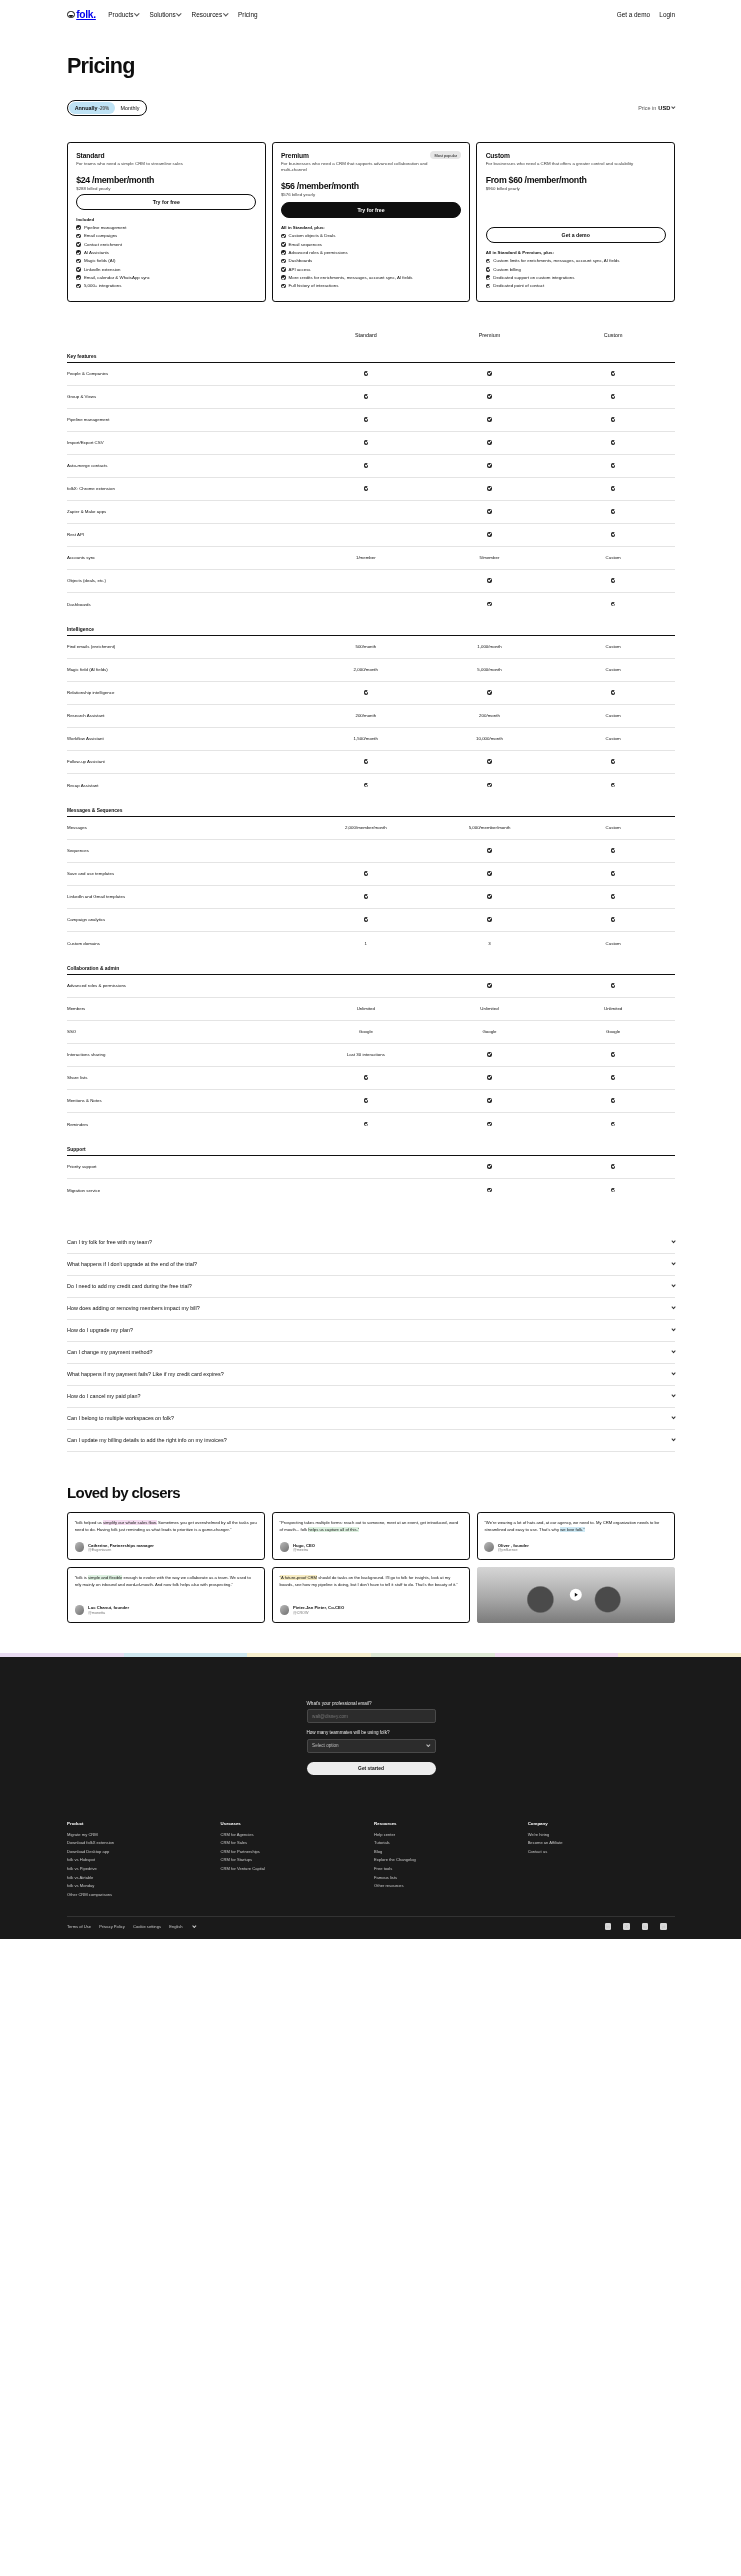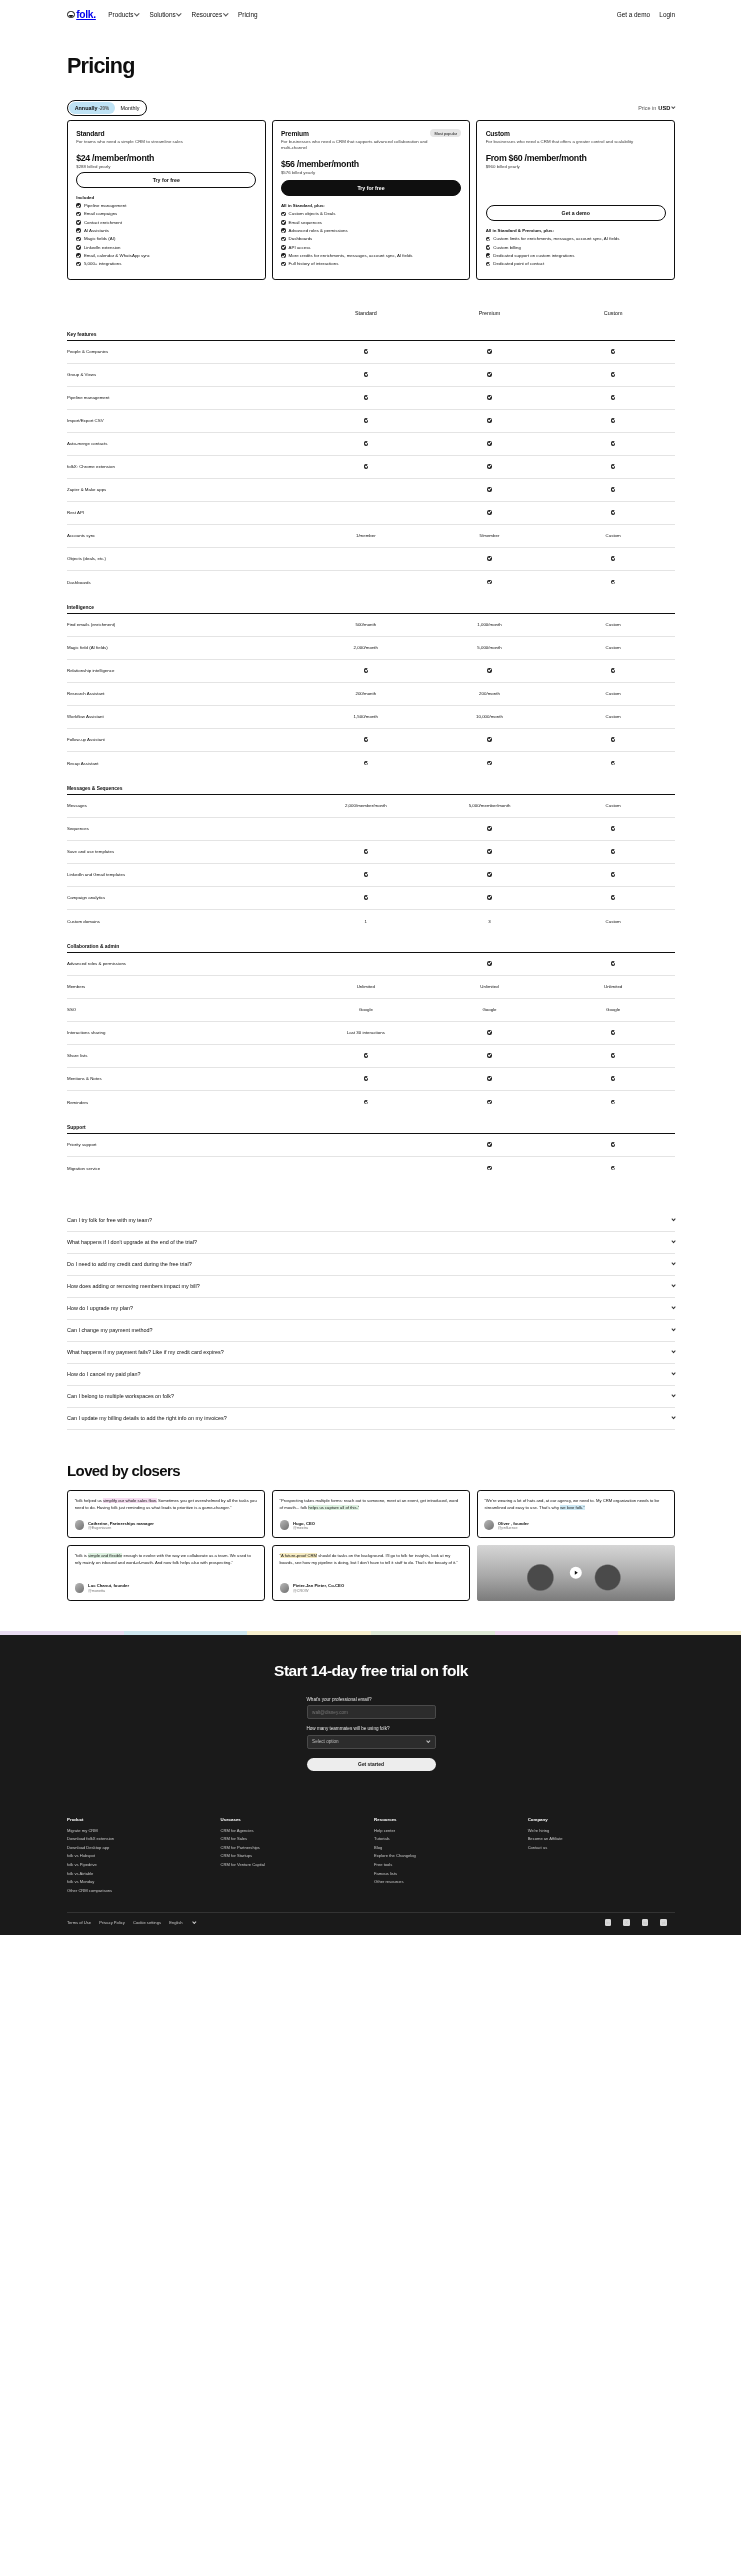--- a/index.html
+++ b/index.html
@@ -30,21 +30,21 @@
   .toggle-row { margin-top:23px; display:flex; align-items:center; }
   .billing-toggle { border:0.5px solid #0f0f0f; border-radius:515px; padding:1px; display:inline-flex; align-items:center; }
   .bt-opt { font-size:5.4px; padding:3.1px 5.7px; border-radius:515px; white-space:nowrap; cursor:pointer; }
   .bt-opt.active { background:#bfe3f5; font-weight:600; }
   .bt-off { font-size:4.6px; color:#555; margin-left:1px; }
   .price-in { margin-left:auto; font-size:5.4px; color:#555; display:flex; align-items:center; gap:2.1px; }
   .price-in b { color:#0f0f0f; font-size:5.7px; }
   .caret-sm { display:inline-block; width:2.6px; height:2.6px; border-right:0.6px solid #555; border-bottom:0.6px solid #555; transform:rotate(45deg) translate(-0.5px,-0.5px); }
 
   
-  .plans { margin-top:4px; display:grid; grid-template-columns:repeat(3,1fr); gap:6.2px; }
+  .plans { margin-top:26px; display:grid; grid-template-columns:repeat(3,1fr); gap:6.2px; }
   .plan { border:0.5px solid #0f0f0f; border-radius:3.1px; padding:9.3px 8.2px 9.3px; display:flex; flex-direction:column; min-height:160px; }
   .plan-head { position:relative; }
   .plan-name { font-size:6.7px; font-weight:700; letter-spacing:-0.1px; }
   .plan-desc { font-size:4.4px; color:#3d3d3d; line-height:1.35; margin-top:1.5px; max-width:155px; }
   .badge { position:absolute; right:0; top:-1px; background:#e6e6e6; border-radius:515px; font-size:3.9px; padding:1.5px 4.1px; white-space:nowrap; }
   .plan-price { font-size:8.8px; font-weight:700; letter-spacing:-0.3px; margin-top:8.8px; }
   .plan-billed { font-size:4.4px; color:#3d3d3d; margin-top:1px; }
   .plan-cta { margin-top:auto; }
   .btn { display:block; width:100%; text-align:center; border-radius:515px; font-size:5.2px; font-weight:600; padding:4.1px 0; text-decoration:none; cursor:pointer; }
   .btn-outline { border:0.5px solid #0f0f0f; color:#0f0f0f; background:#fff; }
@@ -630,21 +630,20 @@
     <i style="background:#e9dcf2"></i>
     <i style="background:#cfe7ef"></i>
     <i style="background:#f7efcd"></i>
     <i style="background:#dfe9d6"></i>
     <i style="background:#f0daef"></i>
     <i style="background:#f7efcd"></i>
   </div>
 
   <div class="cta">
     <div class="container">
-      <h2>Start 14-day free trial on folk</h2>
       <div class="cta-form">
         <label class="cta-label">What's your professional email?</label>
         <input class="cta-input" type="email" placeholder="walt@disney.com" style="">
         <div class="cta-gap"></div>
         <label class="cta-label">How many teammates will be using folk?</label>
         <div class="cta-input cta-select">
           <span>Select option</span>
           <i class="caret-w"></i>
         </div>
         <button class="cta-btn">Get started</button>

